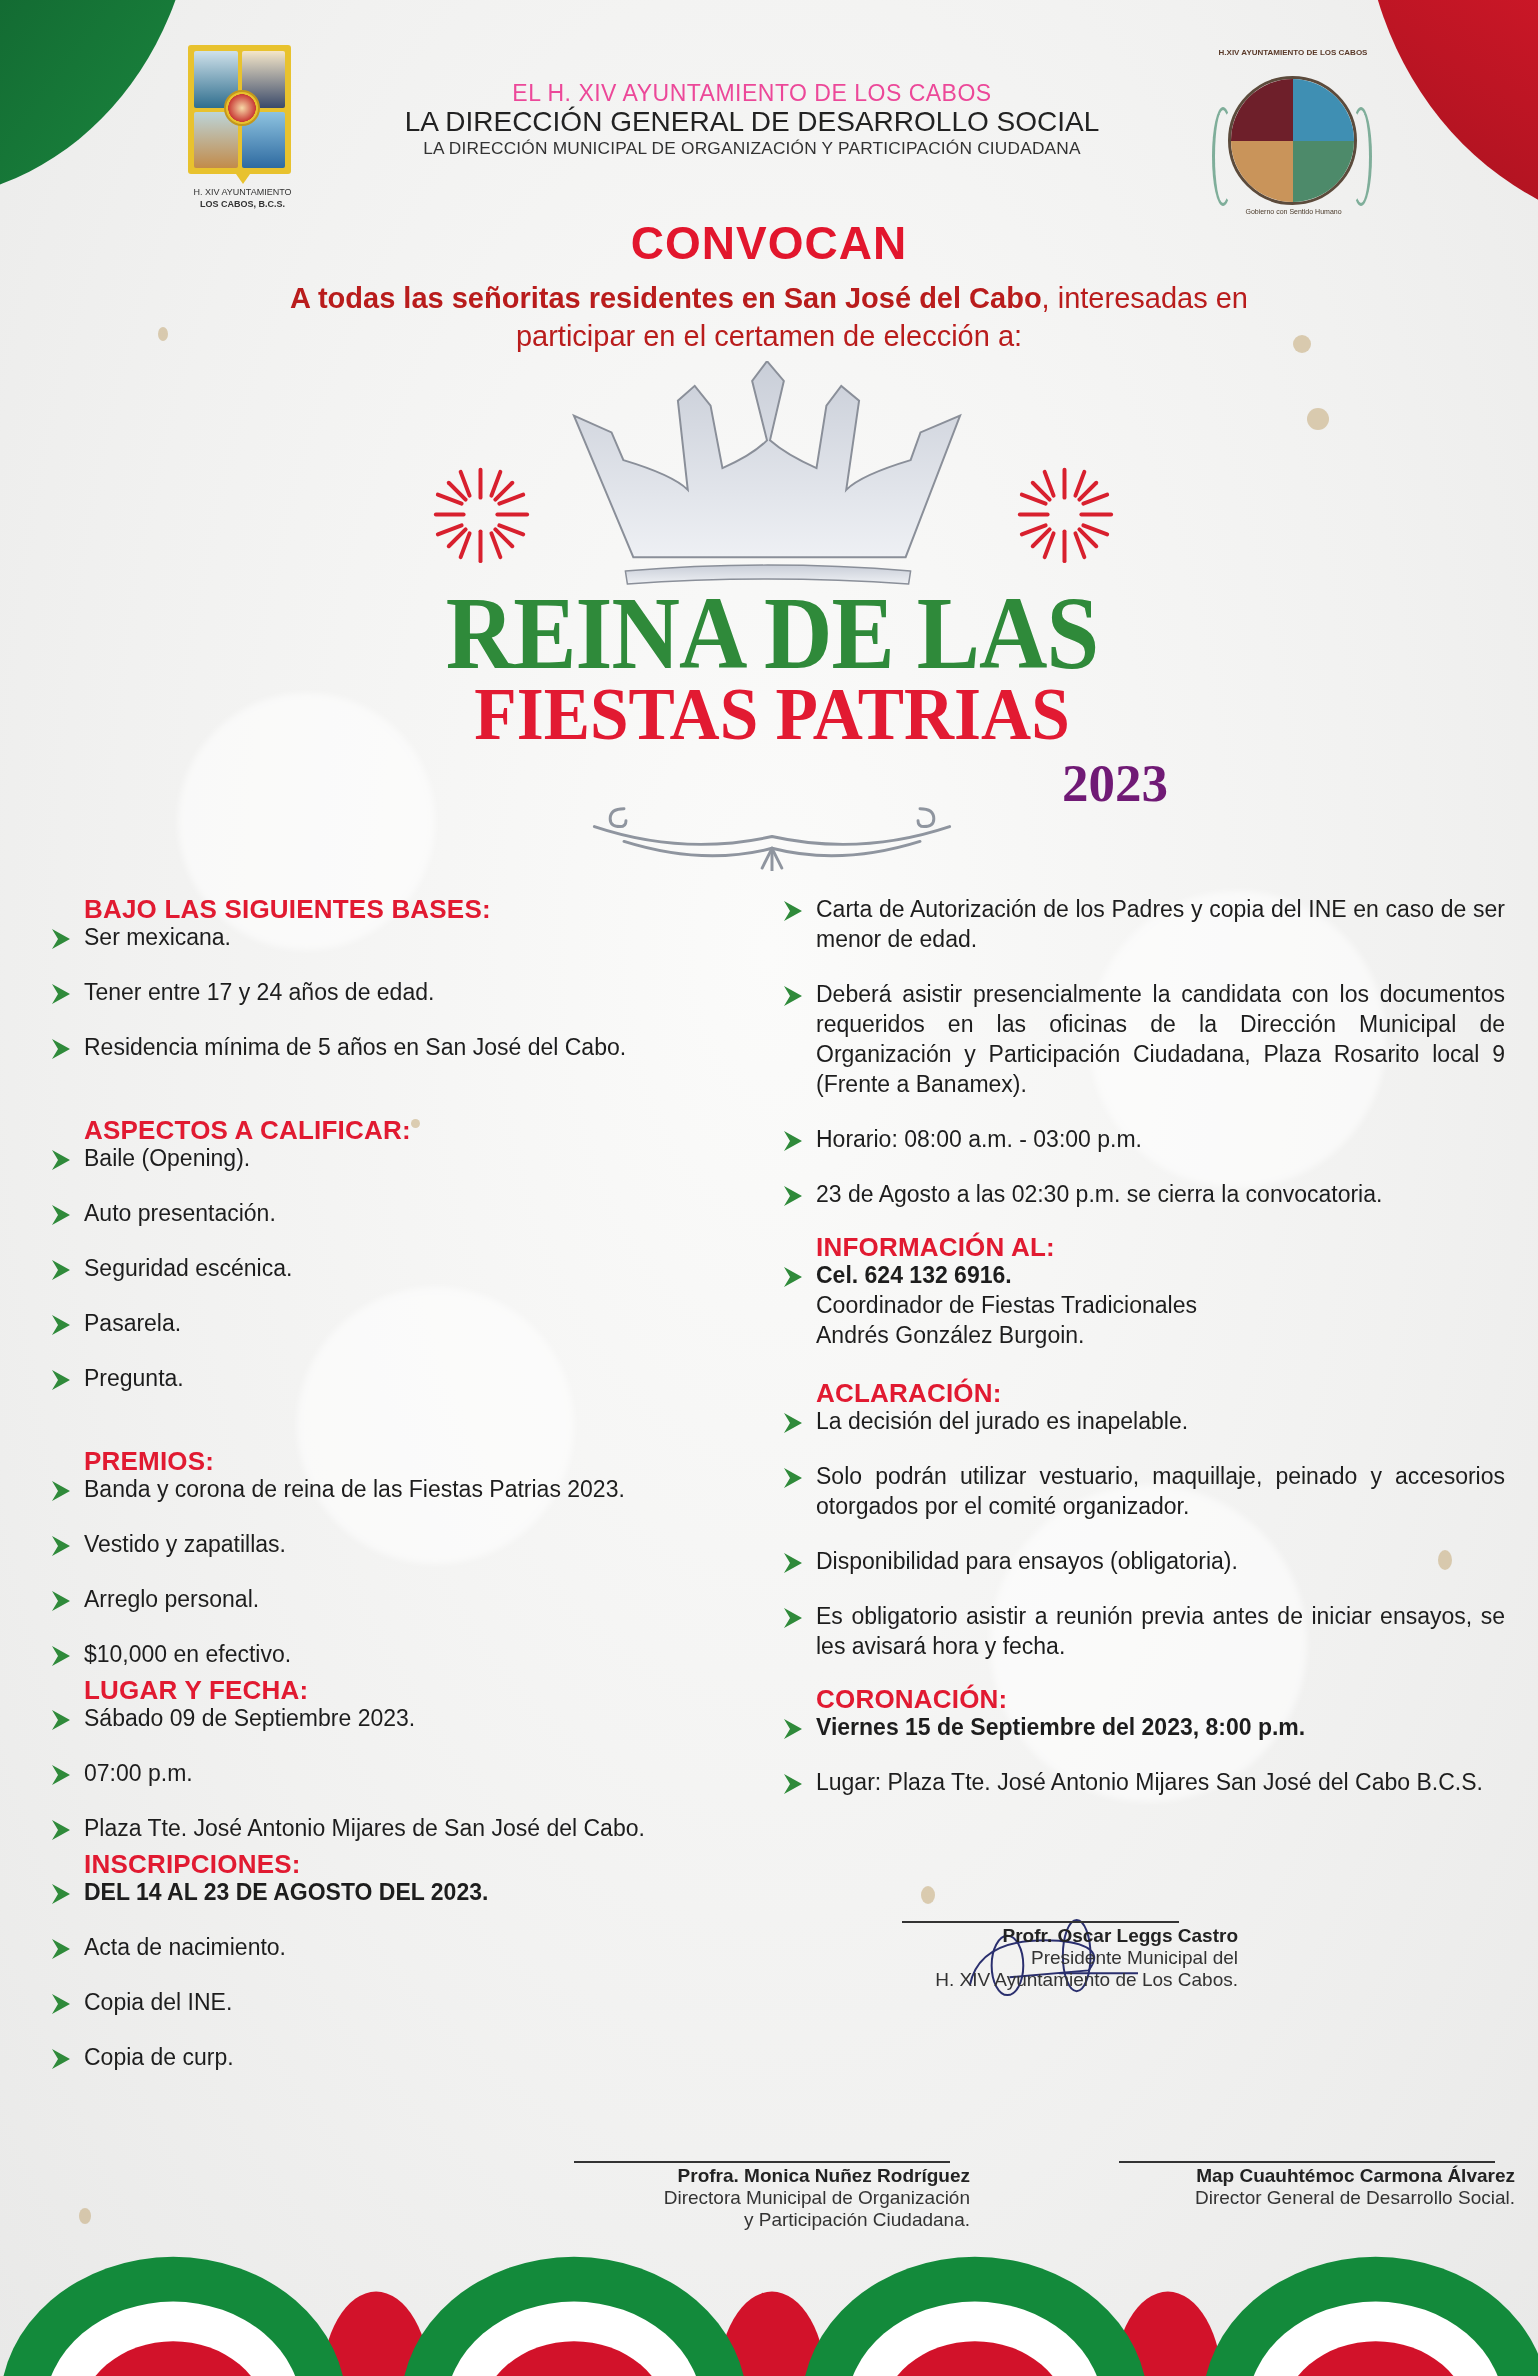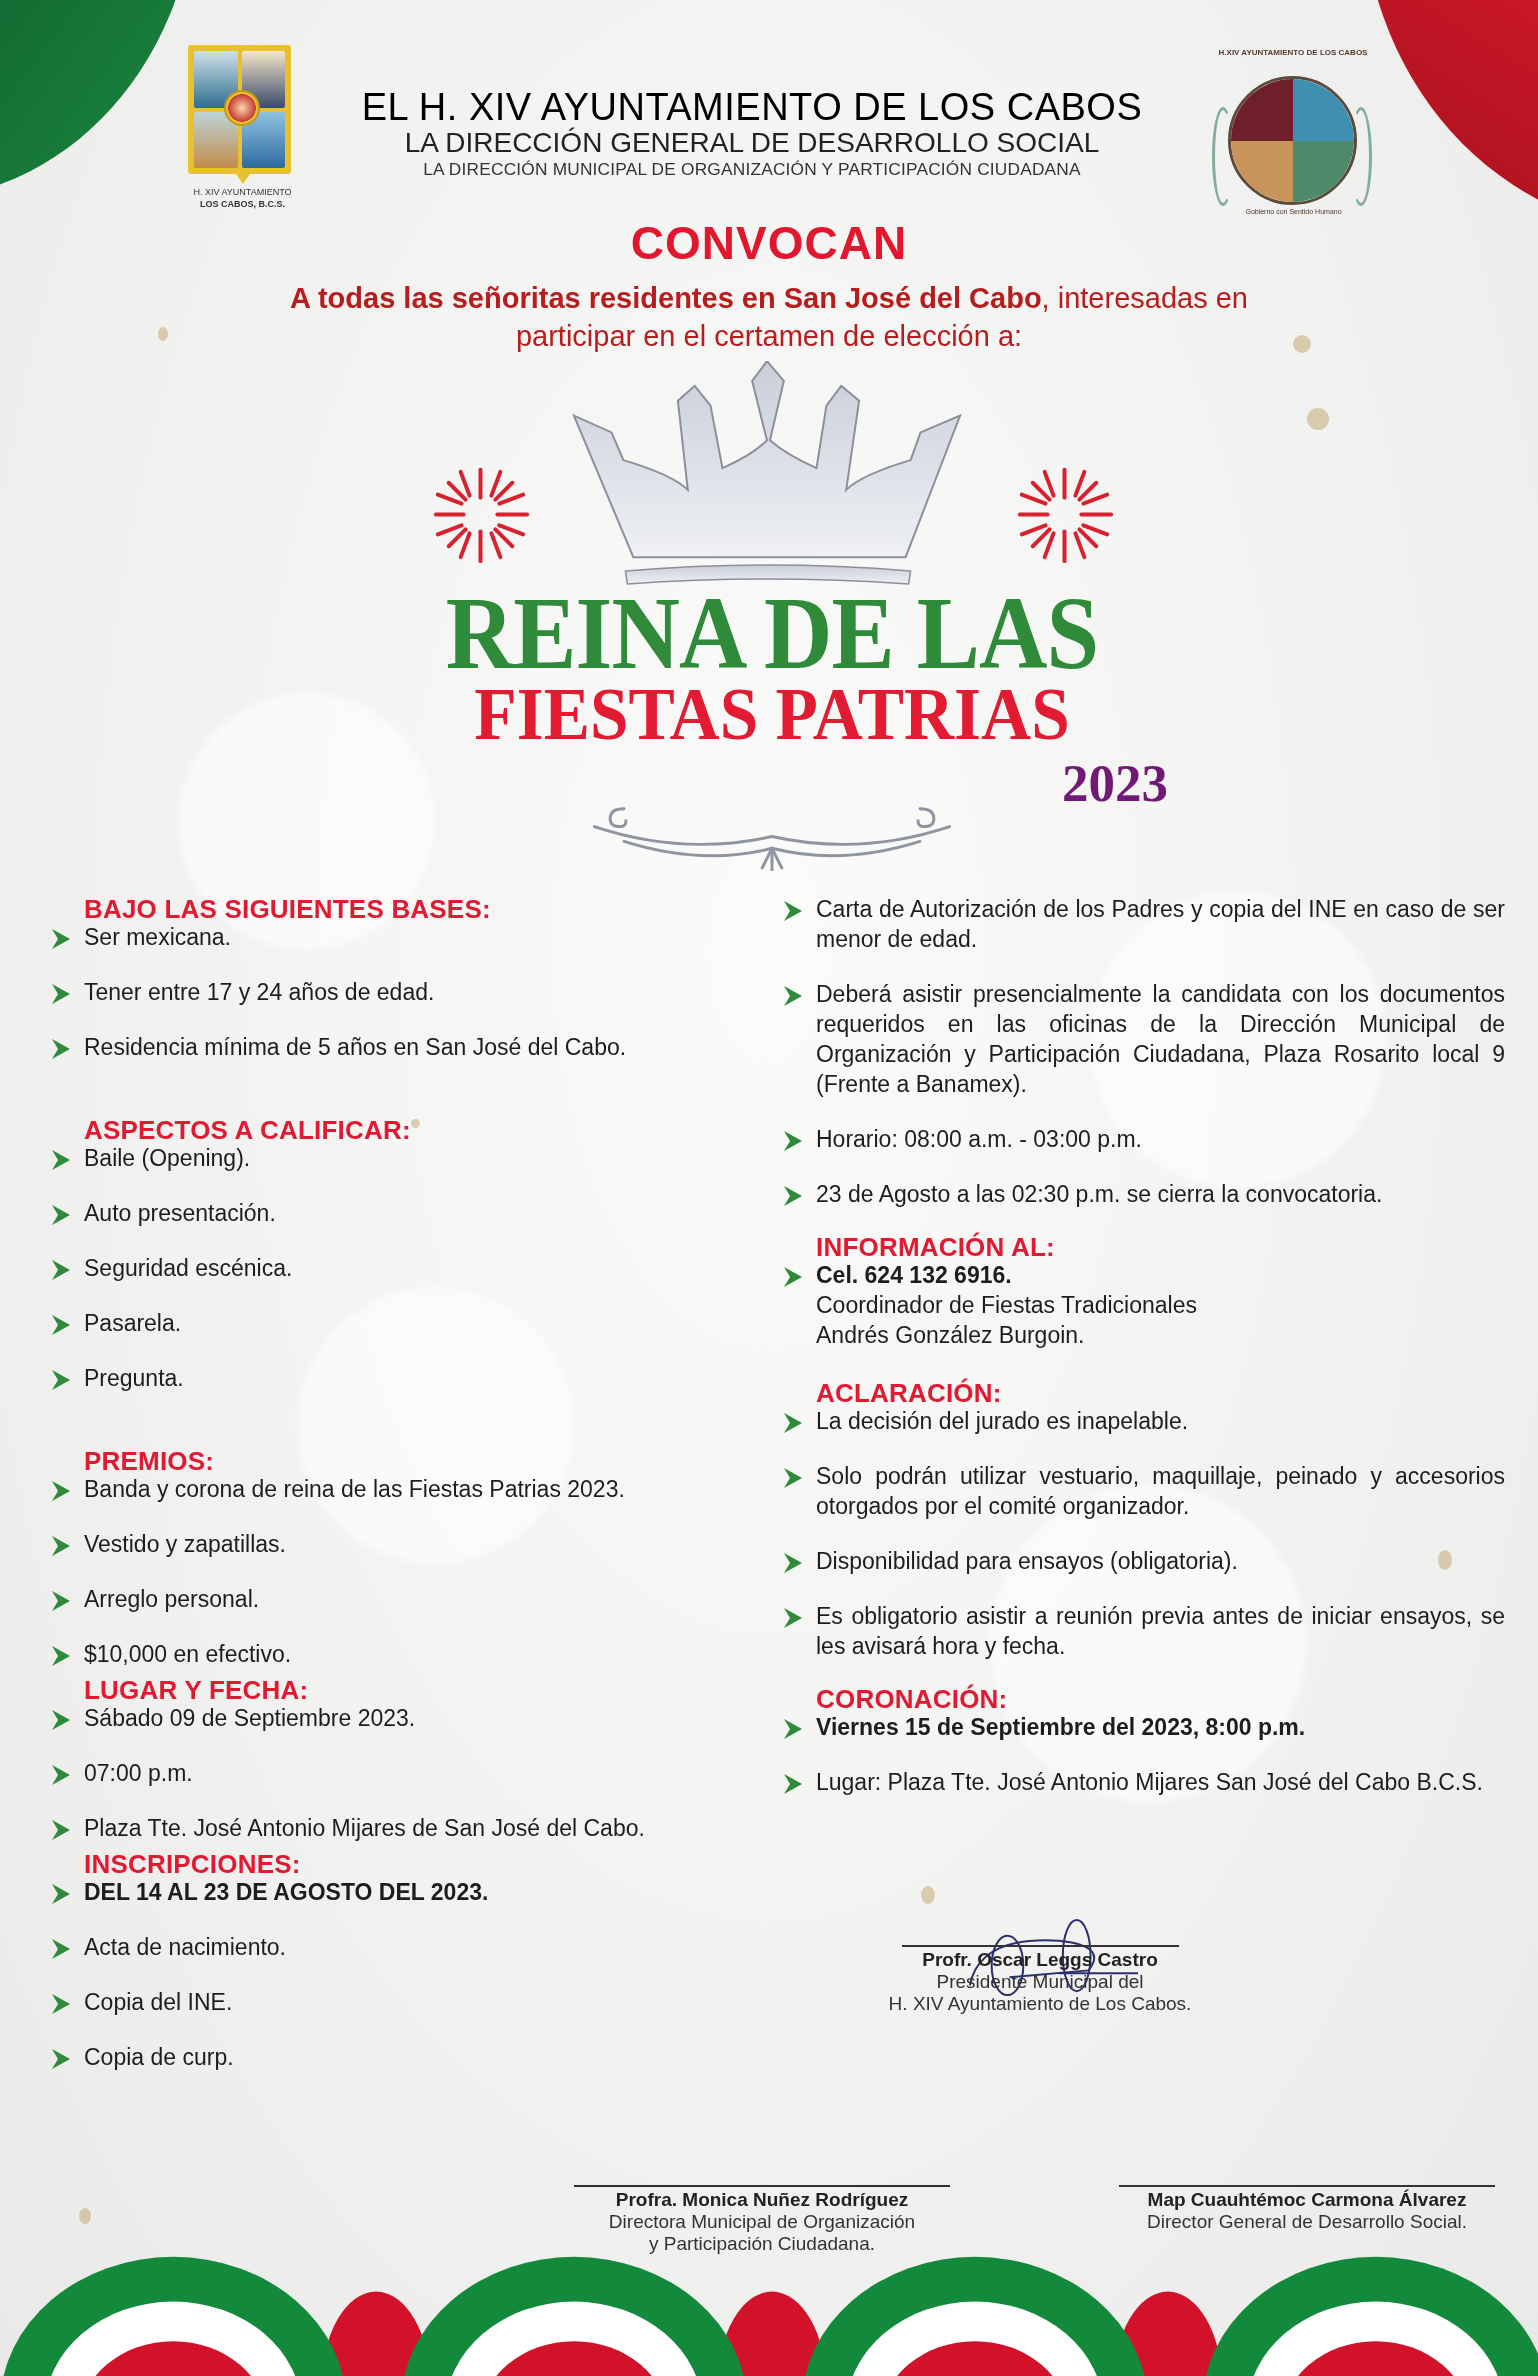--- a/index.html
+++ b/index.html
@@ -25,21 +25,21 @@
   .shield .q1 { background: linear-gradient(#cfe1ea,#2f6e8e); }
   .shield .q2 { background: linear-gradient(#f4e6c9,#3a4a6a); }
   .shield .q3 { background: linear-gradient(#bcd4d8,#c28b4a); }
   .shield .q4 { background: linear-gradient(#8ec3e0,#2e6aa0); }
   .shield .medal { position: absolute; left: 36px; top: 45px; width: 36px; height: 36px; border-radius: 50%; background: radial-gradient(#f7d9a8,#c93b36 60%,#e8c22e 62%); border: 2px solid #c4971c; }
   .shield-tip { width: 0; height: 0; border-left: 7px solid transparent; border-right: 7px solid transparent; border-top: 10px solid #e8c22e; margin: 0 auto; }
   .logo-left-cap { text-align: center; font-size: 9px; color: #333; line-height: 12px; margin-top: 2px; white-space: nowrap; }
   .logo-left-cap b { display: block; font-size: 9px; }
 
   .head-text { position: absolute; left: 356px; top: 42px; width: 792px; text-align: center; line-height: 1; }
-  .ht1 { font-size: 38px; color: #000000; letter-spacing: 0.5px; margin-top: 6px; }
+  .ht1 { font-size: 23px; color: #ec4899; letter-spacing: 0.5px; }
   .ht2 { font-size: 28px; color: #222; margin-top: 3px; }
   .ht3 { font-size: 17.3px; color: #333; margin-top: 4px; letter-spacing: 0.2px; }
 
   .logo-right { position: absolute; left: 1194px; top: 8px; width: 198px; height: 178px; }
   .seal-ring { position: absolute; left: 34px; top: 28px; width: 129px; height: 129px; border-radius: 50%; border: 3px solid #5c4b3c; overflow: hidden; display: grid; grid-template-columns: 1fr 1fr; grid-template-rows: 1fr 1fr; }
   .seal-ring .s1 { background: #6e1f2a; } .seal-ring .s2 { background: #3f8fb3; }
   .seal-ring .s3 { background: #c9945a; } .seal-ring .s4 { background: #4d8a6a; }
   .seal-arc { position: absolute; left: 20px; top: 0; width: 158px; text-align: center; font-size: 8px; font-weight: bold; color: #5a3a2a; }
   .seal-foot { position: absolute; left: 40px; top: 160px; width: 119px; text-align: center; font-size: 7px; color: #4a3a2a; }
   .laurel { position: absolute; top: 59px; width: 22px; height: 99px; border: 3px solid #7fae9a; border-radius: 50%; }
@@ -66,21 +66,21 @@
   .bullet { position: relative; padding-left: 34px; margin-bottom: 25px; }
   .bullet.tight { margin-bottom: 0; }
   .bullet .arrow { position: absolute; left: 0; top: 6px; width: 22px; height: 22px; }
   .bullet .txt { display: block; }
   .bullet.bold .txt { font-weight: bold; }
   .col-right .bullet { padding-left: 34px; }
   .col-right .txt.just { text-align: justify; text-align-last: left; } .gap-m { height: 30px; }
   .plain { padding-left: 34px; }
 
   
-  .sig { position: absolute; text-align: center; line-height: 1.15; margin-top: 24px; }
+  .sig { position: absolute; text-align: right; line-height: 1.15; }
   .sig .line { height: 2px; background: #333; margin: 0 auto 2px auto; }
   .sig .name { font-weight: bold; font-size: 19px; color: #222; }
   .sig .role { font-size: 19px; color: #333; }
   .sig-main { left: 842px; top: 1921px; width: 396px; }
   .sig-main .line { width: 277px; }
   .signature-scribble { position: absolute; left: 950px; top: 1916px; width: 198px; height: 89px; }
   .sig-left { left: 554px; top: 2161px; width: 416px; }
   .sig-left .line { width: 376px; }
   .sig-right { left: 1099px; top: 2161px; width: 416px; }
   .sig-right .line { width: 376px; }

